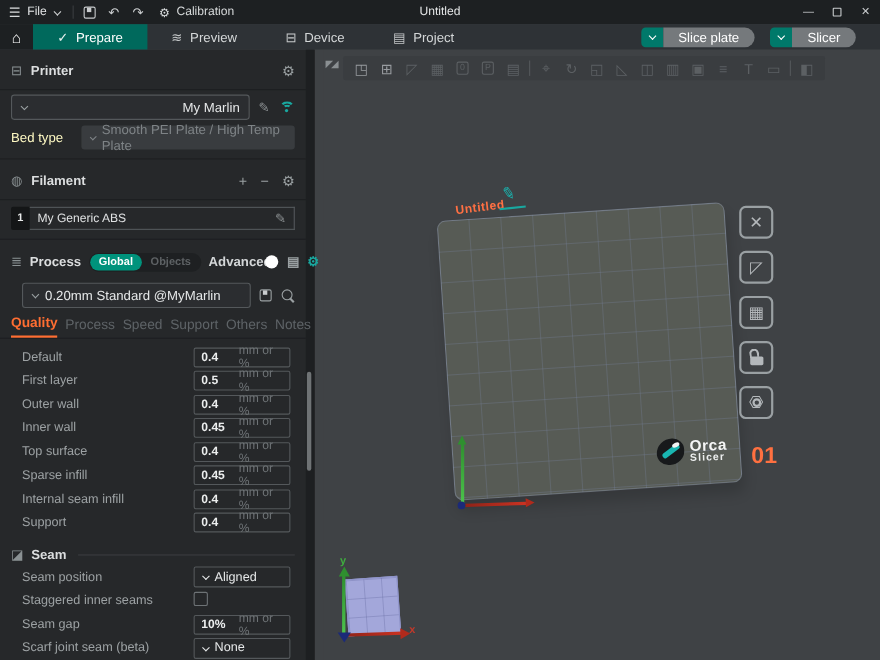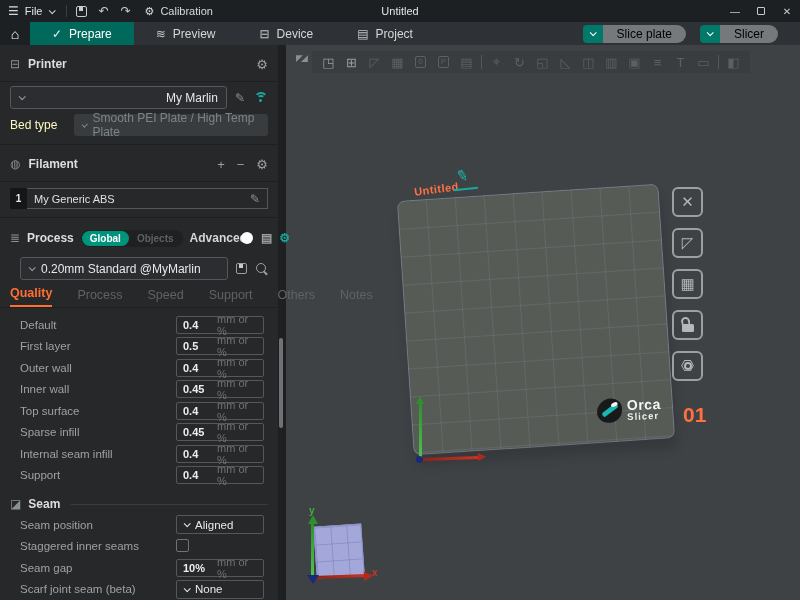--- a/index.html
+++ b/index.html
@@ -33,21 +33,21 @@
   .home-btn { width:30px; background:#1d2022; display:flex; align-items:center; justify-content:center;
     color:#fff; font-size:14px; }
   .tab { display:flex; align-items:center; gap:7px; padding:0 22px; color:#d4d7d8; font-size:12px; }
   .tab .t-ic { font-size:12px; opacity:.9; }
   .tab.active { background:#00695c; color:#fff; }
   .actions { margin-left:auto; display:flex; align-items:center; gap:14px; padding-right:22px; }
   .split-btn { display:flex; align-items:center; height:18px; }
   .split-dd { width:20px; height:18px; background:#00796a; border-radius:4px 0 0 4px;
     display:flex; align-items:center; justify-content:center; color:#fff; }
   .split-main { height:18px; padding:0 14px; background:#75797c; border-radius:0 9px 9px 0;
-    display:flex; align-items:center; color:#000000; font-size:12px; }
+    display:flex; align-items:center; color:#ffffff; font-size:12px; }
 
   
   .panel { position:absolute; top:45px; left:0; width:286px; height:555px;
     background:#26282a; border-right:8px solid #1d1f21; z-index:20; }
   .sec-hd { display:flex; align-items:center; gap:8px; height:26px; padding:0 10px; margin-top:6px;
     color:#dcdedf; font-size:12px; font-weight:bold; }
   .sec-hd .s-ic { color:#8a9193; font-size:12px; font-weight:normal; }
   .sec-hd .right { margin-left:auto; display:flex; align-items:center; gap:12px; }
   .g-ic { color:#9aa0a2; font-size:13px; font-weight:normal; }
   .divider { height:1px; background:#1d1f21; margin:4px 0; }
@@ -89,21 +89,21 @@
   .mini-ic.teal { color:#19a8a0; }
 
   .preset-row { margin-top:7px; gap:8px; padding-left:20px; }
   .preset-combo { flex:1; }
   .ic-search { position:relative; width:13px; height:13px; }
   .ic-search::before { content:""; position:absolute; top:1px; left:1px; width:8px; height:8px;
     border:1.5px solid #9aa0a2; border-radius:50%; }
   .ic-search::after { content:""; position:absolute; width:5px; height:1.5px; background:#9aa0a2;
     transform:rotate(45deg); right:0; bottom:2px; }
 
-  .ptabs { display:flex; align-items:flex-end; gap:25px; padding:10px 0 0 10px; height:28px;
+  .ptabs { display:flex; align-items:flex-end; gap:7px; padding:10px 0 0 10px; height:28px;
     border-bottom:1px solid #1d1f21; }
   .ptab { color:#5e6367; font-size:12.5px; padding-bottom:5px; }
   .ptab.active { color:#ff6e32; font-weight:bold; border-bottom:2px solid #ff6e32; }
 
   .params { position:relative; padding-top:6px; }
   .p-row { display:flex; align-items:center; height:21.5px; padding:0 14px 0 20px; }
   .p-lbl { flex:1; color:#9da2a4; font-size:11.5px; }
   .val-box { width:88px; height:18px; border:1px solid #54585b; border-radius:2px; display:flex;
     align-items:center; background:transparent; }
   .val-box input { width:40px; background:transparent; border:none; outline:none; color:#eceeee;

